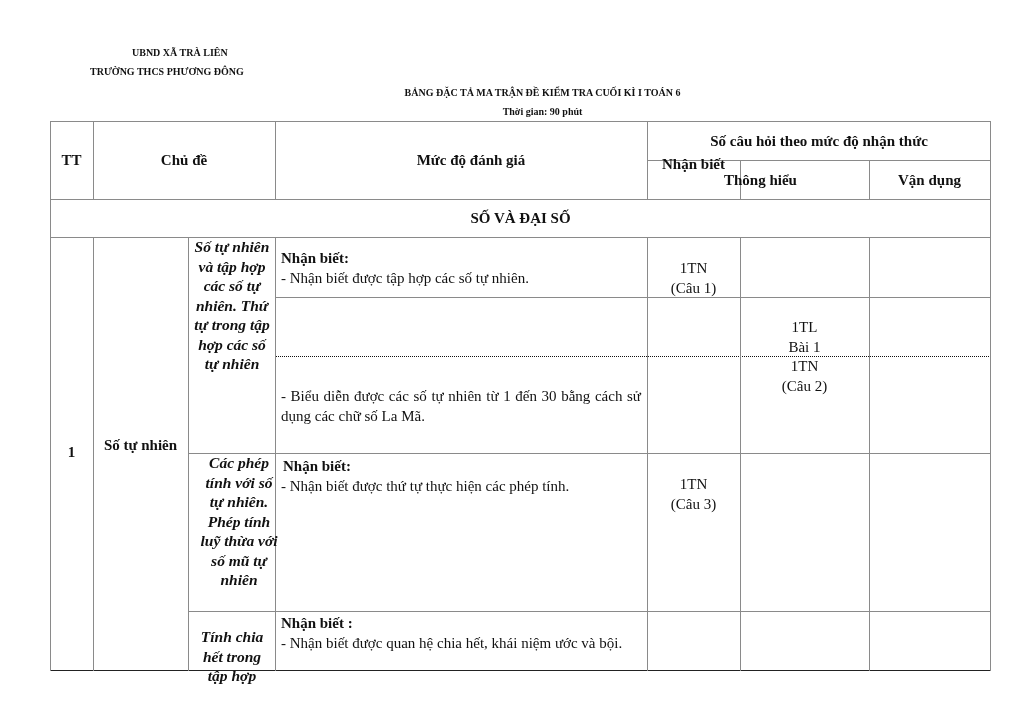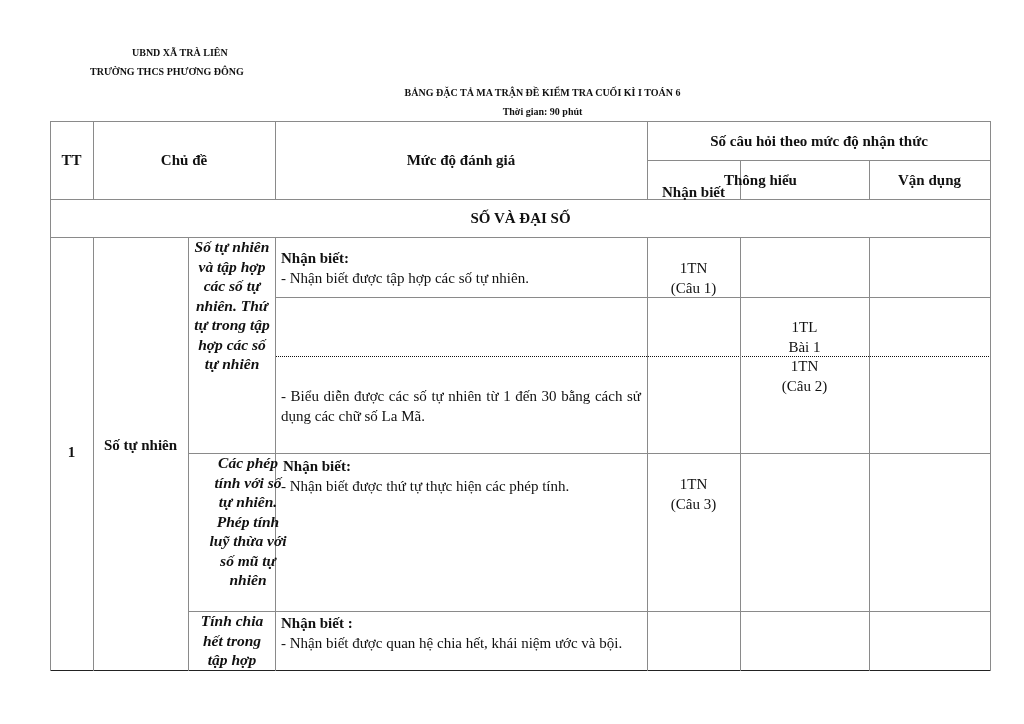--- a/index.html
+++ b/index.html
@@ -63,23 +63,23 @@
   <div class="l v" style="left:647px;top:237px;height:434px;"></div>
   <div class="l v" style="left:740px;top:160px;height:39px;"></div>
   <div class="l v" style="left:740px;top:237px;height:434px;"></div>
   <div class="l v" style="left:869px;top:160px;height:39px;"></div>
   <div class="l v" style="left:869px;top:237px;height:434px;"></div>
   <div class="l v" style="left:990px;top:121px;height:550px;"></div>
 </div>
 
 <div class="cell center bold" style="left:50px;top:121px;width:43px;height:78px;">TT</div>
 <div class="cell center bold" style="left:93px;top:121px;width:182px;height:78px;">Chủ đề</div>
-<div class="cell center bold" style="left:275px;top:121px;width:372px;height:78px;">Mức độ đánh giá</div>
+<div class="cell center bold" style="left:285px;top:121px;width:372px;height:78px;">Mức độ đánh giá</div>
 <div class="cell center bold" style="left:647px;top:121px;width:344px;height:39px;">Số câu hỏi theo mức độ nhận thức</div>
-<div class="cell center bold" style="left:647px;top:172px;width:93px;height:39px;">Nhận biết</div>
+<div class="cell center bold" style="left:647px;top:144px;width:93px;height:39px;">Nhận biết</div>
 <div class="cell center bold" style="left:696px;top:160px;width:129px;height:39px;">Thông hiểu</div>
 <div class="cell center bold" style="left:869px;top:160px;width:121px;height:39px;">Vận dụng</div>
 
 <div class="cell center bold" style="left:50px;top:199px;width:941px;height:38px;">SỐ VÀ ĐẠI SỐ</div>
 
 <div class="cell center bold" style="left:50px;top:237px;width:43px;height:434px;padding-top:0;">
   <span style="position:relative;top:-2px;">1</span>
 </div>
 <div class="cell center bold" style="left:93px;top:237px;width:95px;height:416px;">Số tự nhiên</div>
 
@@ -102,27 +102,27 @@
 </div>
 
 <div class="cell desc" style="left:275px;top:356px;width:372px;height:97px;padding-top:30px;">
   <span class="item justify">- Biểu diễn được các số tự nhiên từ 1 đến 30 bằng cách sử dụng các chữ số La Mã.</span>
 </div>
 <div class="cell count" style="left:740px;top:356px;width:129px;">
   <div>1TN</div>
   <div>(Câu 2)</div>
 </div>
 
-<div class="cell topic" style="left:208px;top:453px;width:80px;height:158px;">Các phép tính với số tự nhiên. Phép tính luỹ thừa với số mũ tự nhiên</div>
+<div class="cell topic" style="left:199px;top:453px;width:80px;height:158px;">Các phép tính với số tự nhiên. Phép tính luỹ thừa với số mũ tự nhiên</div>
 <div class="cell desc" style="left:275px;top:453px;width:372px;height:158px;padding-top:3px;padding-left:8px;">
   <span class="lvl">Nhận biết:</span>
   <span class="item" style="margin-left:-2px;">- Nhận biết được thứ tự thực hiện các phép tính.</span>
 </div>
 <div class="cell count" style="left:647px;top:474px;width:93px;">
   <div>1TN</div>
   <div>(Câu 3)</div>
 </div>
 
-<div class="cell topic" style="left:192px;top:611px;width:80px;height:59px;overflow:hidden;">Tính chia hết trong tập hợp</div>
+<div class="cell topic" style="left:192px;top:627px;width:80px;height:59px;overflow:hidden;">Tính chia hết trong tập hợp</div>
 <div class="cell desc" style="left:275px;top:611px;width:372px;height:59px;padding-top:2px;overflow:hidden;">
   <span class="lvl">Nhận biết :</span>
   <span class="item">- Nhận biết được quan hệ chia hết, khái niệm ước và bội.</span>
 </div>
 
 </body></html>

